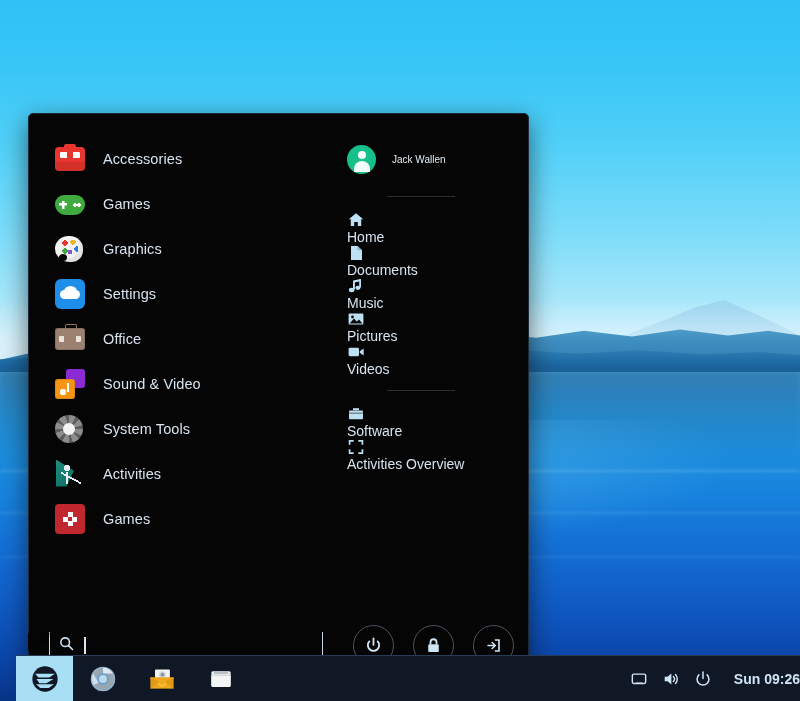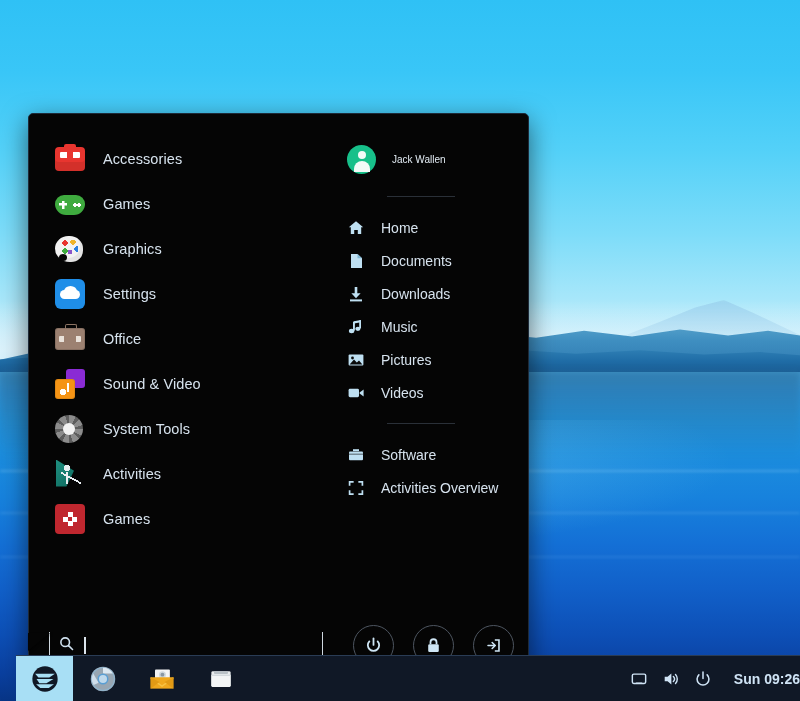--- a/index.html
+++ b/index.html
@@ -239,23 +239,24 @@
   .avatar::after{content:"";position:absolute;left:6.5px;top:16px;width:16px;height:11px;background:#f2fbf8;border-radius:8px 8px 0 0;}
   .user-name { color: #e2ebf3; font-size: 10px; }
 
   .sep {
     height: 1px; background: #2a3038;
     margin: 14px 0 14px 0;
     width: 68px; margin-left: 58px;
   }
 
   .place-row {
-    display: flex; align-items: center;
+    display: flex; 
     height: 33px;
     padding-left: 18px;
+    flex-direction: column;
   }
   .place-icon {
     width: 18px; height: 18px; margin-right: 16px; flex: 0 0 18px;
     position: relative;
   }
   .place-label { color: #d7e3ee; font-size: 14px; }
   .pi { fill: #bfe0f2; }
 
   
   #power-row {
@@ -426,30 +427,20 @@
       <div class="place-row">
         <span class="place-icon">
           <svg width="18" height="18" viewBox="0 0 18 18">
               <path class="pi" d="M4 2h6.5L15 6.3V16H4z"></path>
               <path d="M10.5 2v4.3H15" fill="#7fb6d4"></path>
             </svg>
         </span>
         <span class="place-label">Documents</span>
       </div>
 
-      <div class="place-row">
-        <span class="place-icon">
-          <svg width="18" height="18" viewBox="0 0 18 18">
-              <rect class="pi" x="7.7" y="2" width="2.6" height="7"></rect>
-              <path class="pi" d="M4.4 8.2 9 13.2l4.6-5z"></path>
-              <rect class="pi" x="3" y="14.4" width="12" height="2"></rect>
-            </svg>
-        </span>
-        <span class="place-label">Downloads</span>
-      </div>
 
       <div class="place-row">
         <span class="place-icon">
           <svg width="18" height="18" viewBox="0 0 18 18">
               <path class="pi" d="M7 3.2 14 2v2.3L7 5.5z"></path>
               <rect class="pi" x="6" y="3.6" width="1.9" height="9"></rect>
               <rect class="pi" x="12.2" y="2.3" width="1.8" height="8"></rect>
               <ellipse class="pi" cx="4.6" cy="13" rx="2.7" ry="2.2"></ellipse>
               <ellipse class="pi" cx="10.9" cy="10.8" rx="2.6" ry="2.1"></ellipse>
             </svg>

